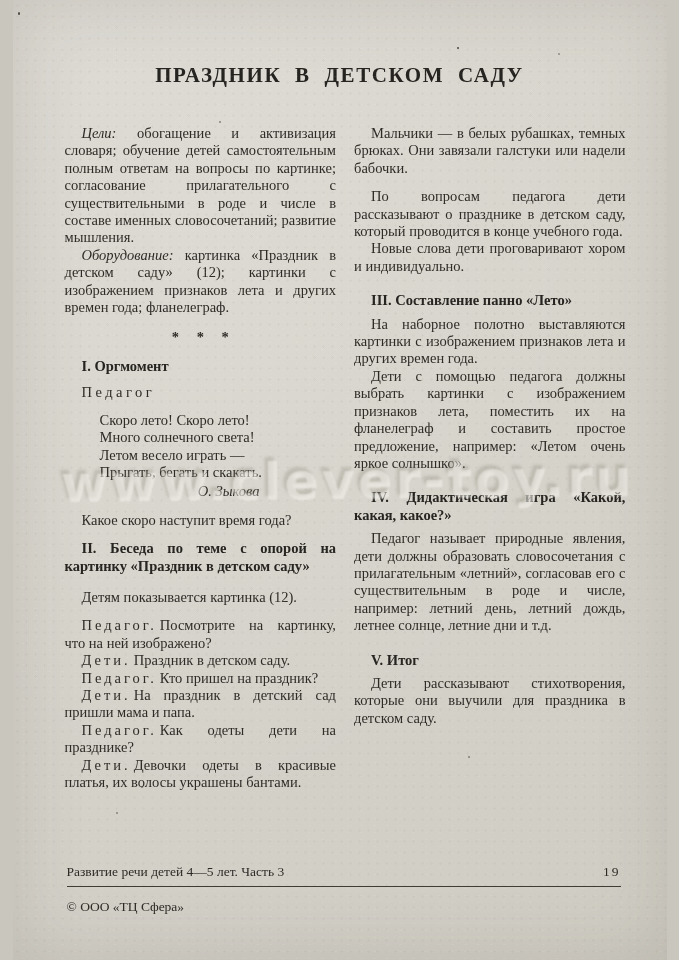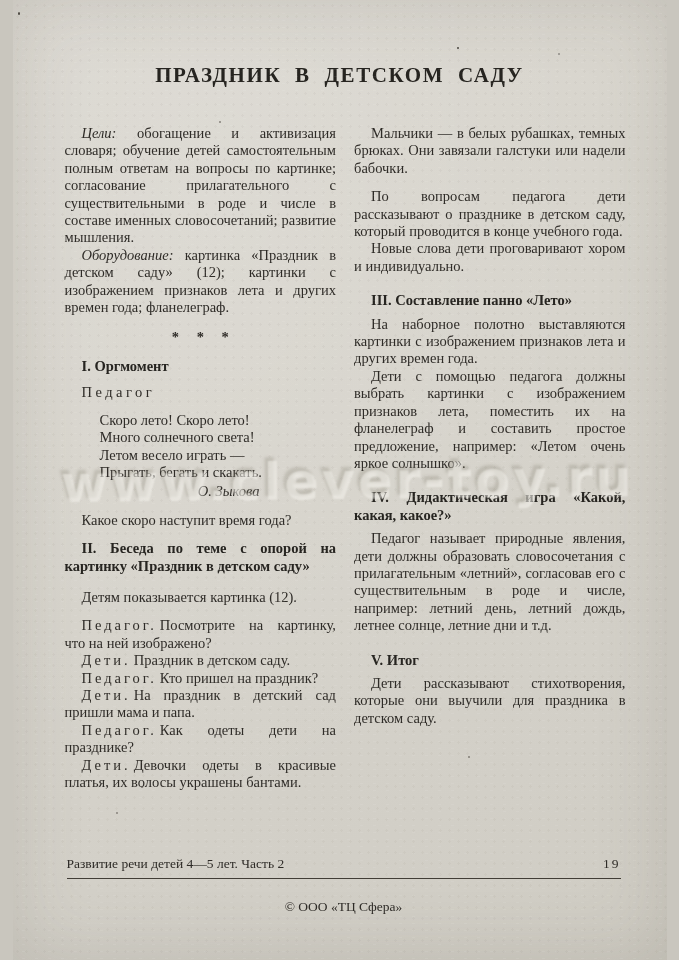--- a/index.html
+++ b/index.html
@@ -110,21 +110,21 @@
     font-size: 13.5px;
   }
   .footer-row {
     display: flex;
     justify-content: space-between;
     align-items: flex-end;
     padding-bottom: 6px;
     border-bottom: 1.5px solid #413d36;
   }
   .page-number { letter-spacing: 2px; }
-  .copyright { margin-top: 20px; text-align: center; }
+  .copyright { margin-top: 12px; }
   .speck {
     position: absolute;
     background: #4a463f;
     border-radius: 50%;
     pointer-events: none;
   }
 </style>
 </head>
 <body>
 
@@ -181,21 +181,21 @@
       <p class="para mt-s">Педагог называет природные явления, дети должны образовать словосочетания с прилагательным «летний», согласовав его с существительным в роде и числе, например: летний день, летний дождь, летнее солнце, летние дни и т.д.</p>
 
       <p class="heading mt-xl">V. Итог</p>
       <p class="para mt-s">Дети рассказывают стихотворения, которые они выучили для праздника в детском саду.</p>
     </div>
 
   </div>
 
   <div class="footer">
     <div class="footer-row">
-      <span>Развитие речи детей 4—5 лет. Часть 2</span>
+      <span>Развитие речи детей 4—5 лет. Часть 3</span>
       <span class="page-number">19</span>
     </div>
     <div class="copyright">© ООО «ТЦ Сфера»</div>
   </div>
 
   <i class="speck" style="left:5px;top:12px;width:2px;height:3px;"></i>
   <i class="speck" style="left:444px;top:47px;width:2px;height:2px;"></i>
   <i class="speck" style="left:662px;top:140px;width:3px;height:3px;opacity:.8;"></i>
   <i class="speck" style="left:206px;top:121px;width:2px;height:2px;opacity:.6;"></i>
   <i class="speck" style="left:128px;top:786px;width:2px;height:2px;opacity:.7;"></i>

